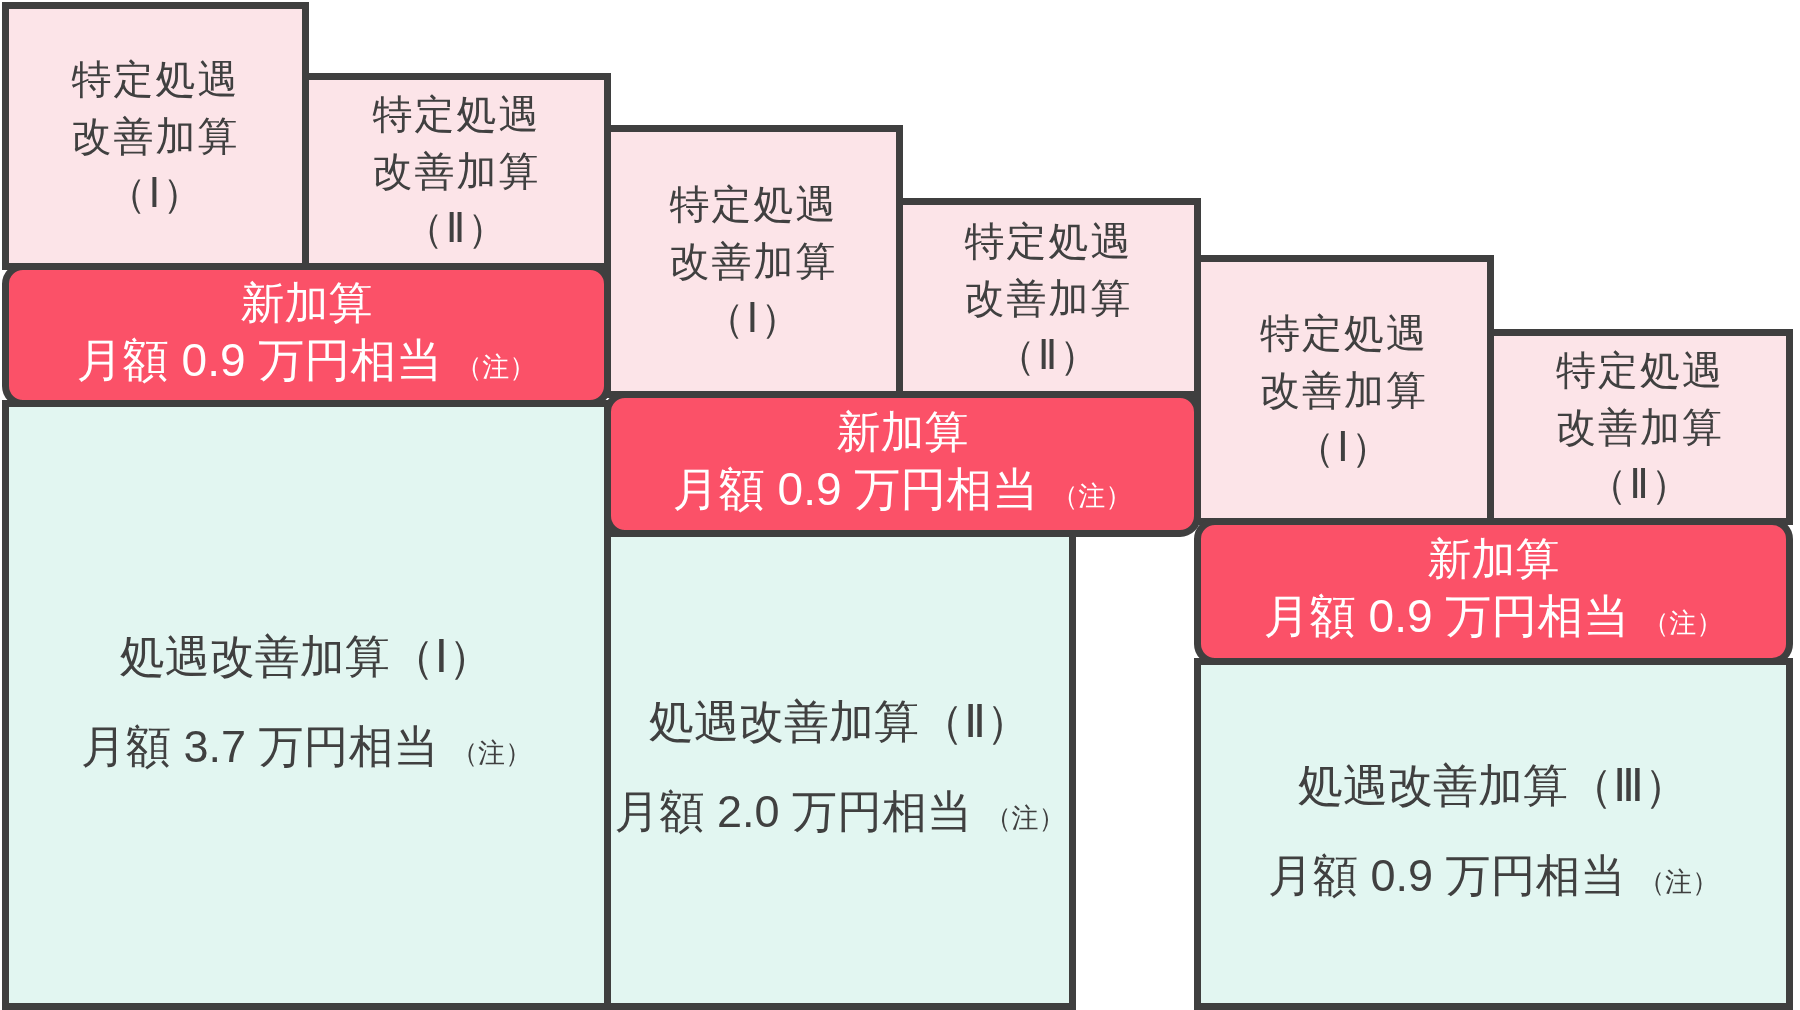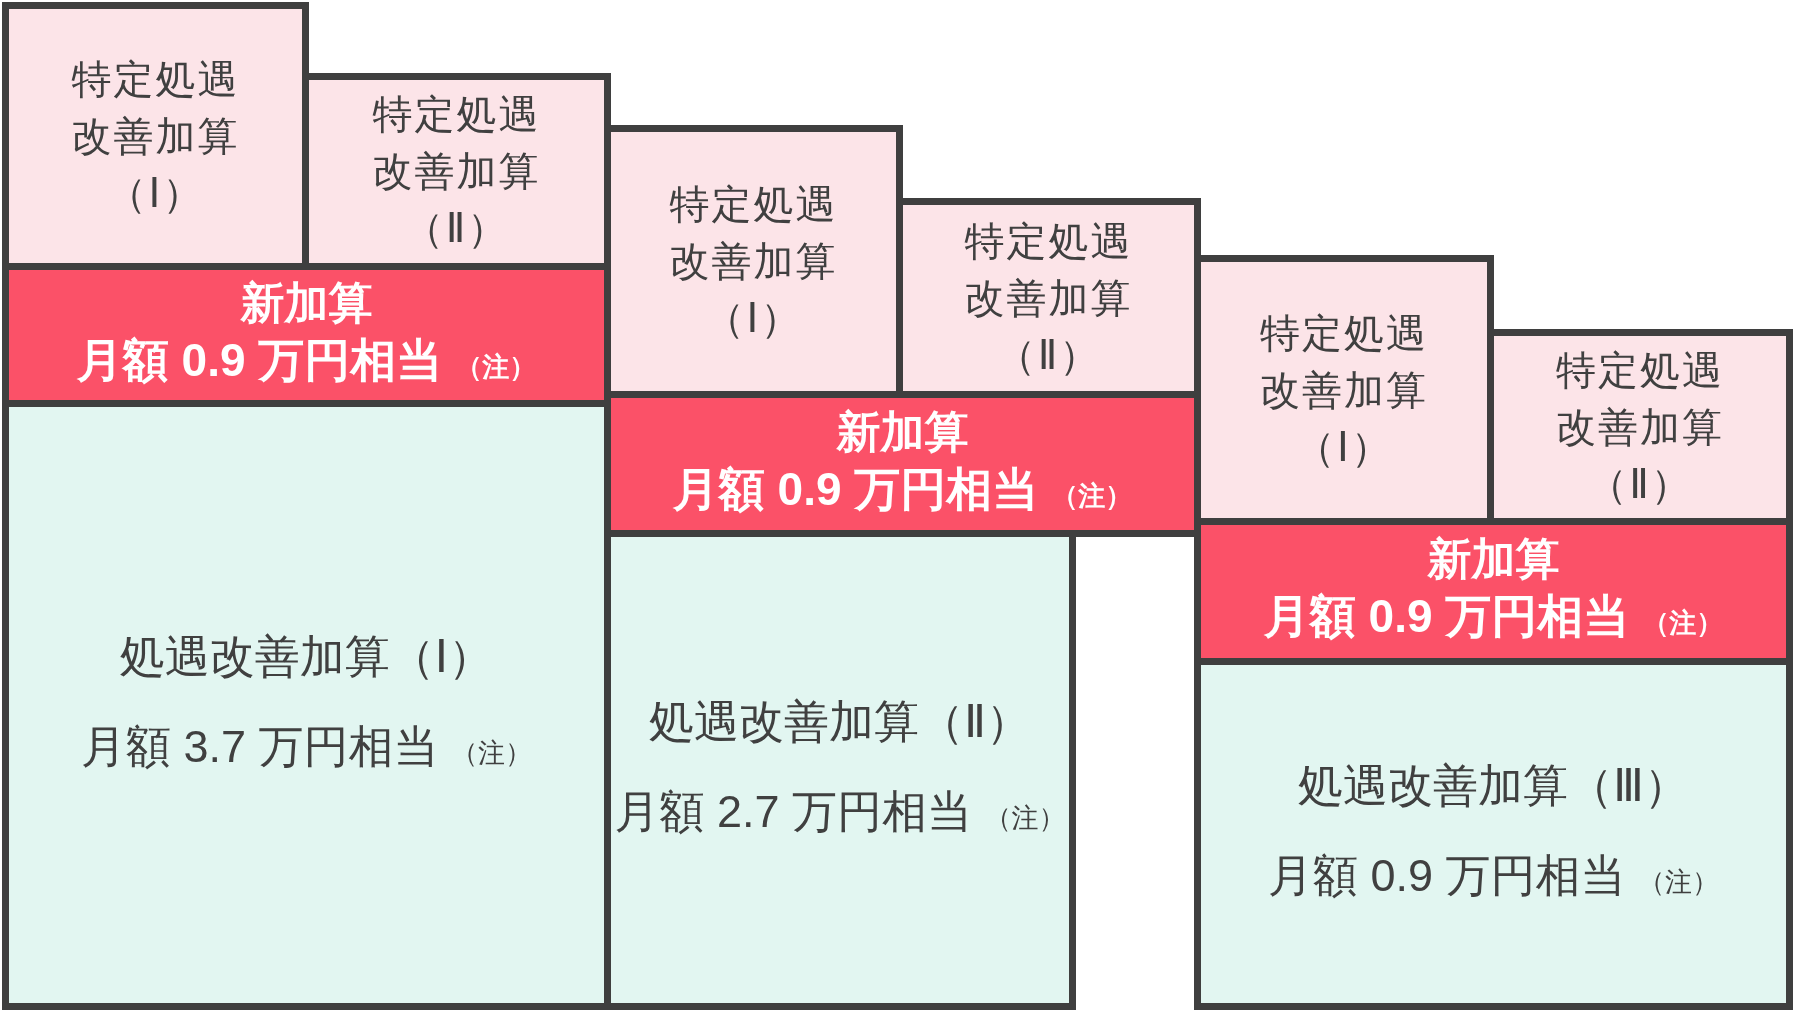--- a/index.html
+++ b/index.html
@@ -18,21 +18,21 @@
     box-sizing:border-box;
     border:7px solid var(--border,#3f3f3f);
     display:flex;
     flex-direction:column;
     align-items:center;
     justify-content:center;
     text-align:center;
   }
   .pink{background:var(--pink,#fce4e8);color:var(--ink,#404040);}
   .mint{background:var(--mint,#e2f6f1);color:var(--ink,#404040);}
-  .redband{background:var(--red,#fb5168);color:#ffffff;font-weight:bold;}
+  .redband{background:var(--red,#fb5168);color:#ffffff;font-weight:normal;border-radius:21px;}
   .pink .plines{font-size:40px;line-height:57px;letter-spacing:2px;white-space:nowrap;}
   .redband .l1{font-size:44px;line-height:46px;}
   .redband .l2{font-size:46px;line-height:48px;margin-top:10px;white-space:nowrap;}
   .mint .l1{font-size:45px;line-height:48px;white-space:nowrap;}
   .mint .l2{font-size:45px;line-height:48px;margin-top:42px;white-space:nowrap;text-align:right;}
   .note{font-size:27px;}
 </style>
 </head>
 <body>
 
@@ -80,21 +80,21 @@
     </div>
   </div>
 
   <div class="cell redband" style="left:604px;top:391px;width:597px;height:146px">
     <div class="l1">新加算</div>
     <div class="l2"><span>月額 0.9 万円相当</span>&nbsp;<span class="note">（注）</span></div>
   </div>
 
   <div class="cell mint" style="left:604px;top:530px;width:472px;height:480px">
     <div class="l1">処遇改善加算（Ⅱ）</div>
-    <div class="l2"><span>月額 2.7 万円相当</span>&nbsp;<span class="note">（注）</span></div>
+    <div class="l2"><span>月額 2.0 万円相当</span>&nbsp;<span class="note">（注）</span></div>
   </div>
 
   <div class="cell pink" style="left:1194px;top:255px;width:300px;height:270px">
     <div class="plines">
       <div>特定処遇</div>
       <div>改善加算</div>
       <div>（Ⅰ）</div>
     </div>
   </div>
 

